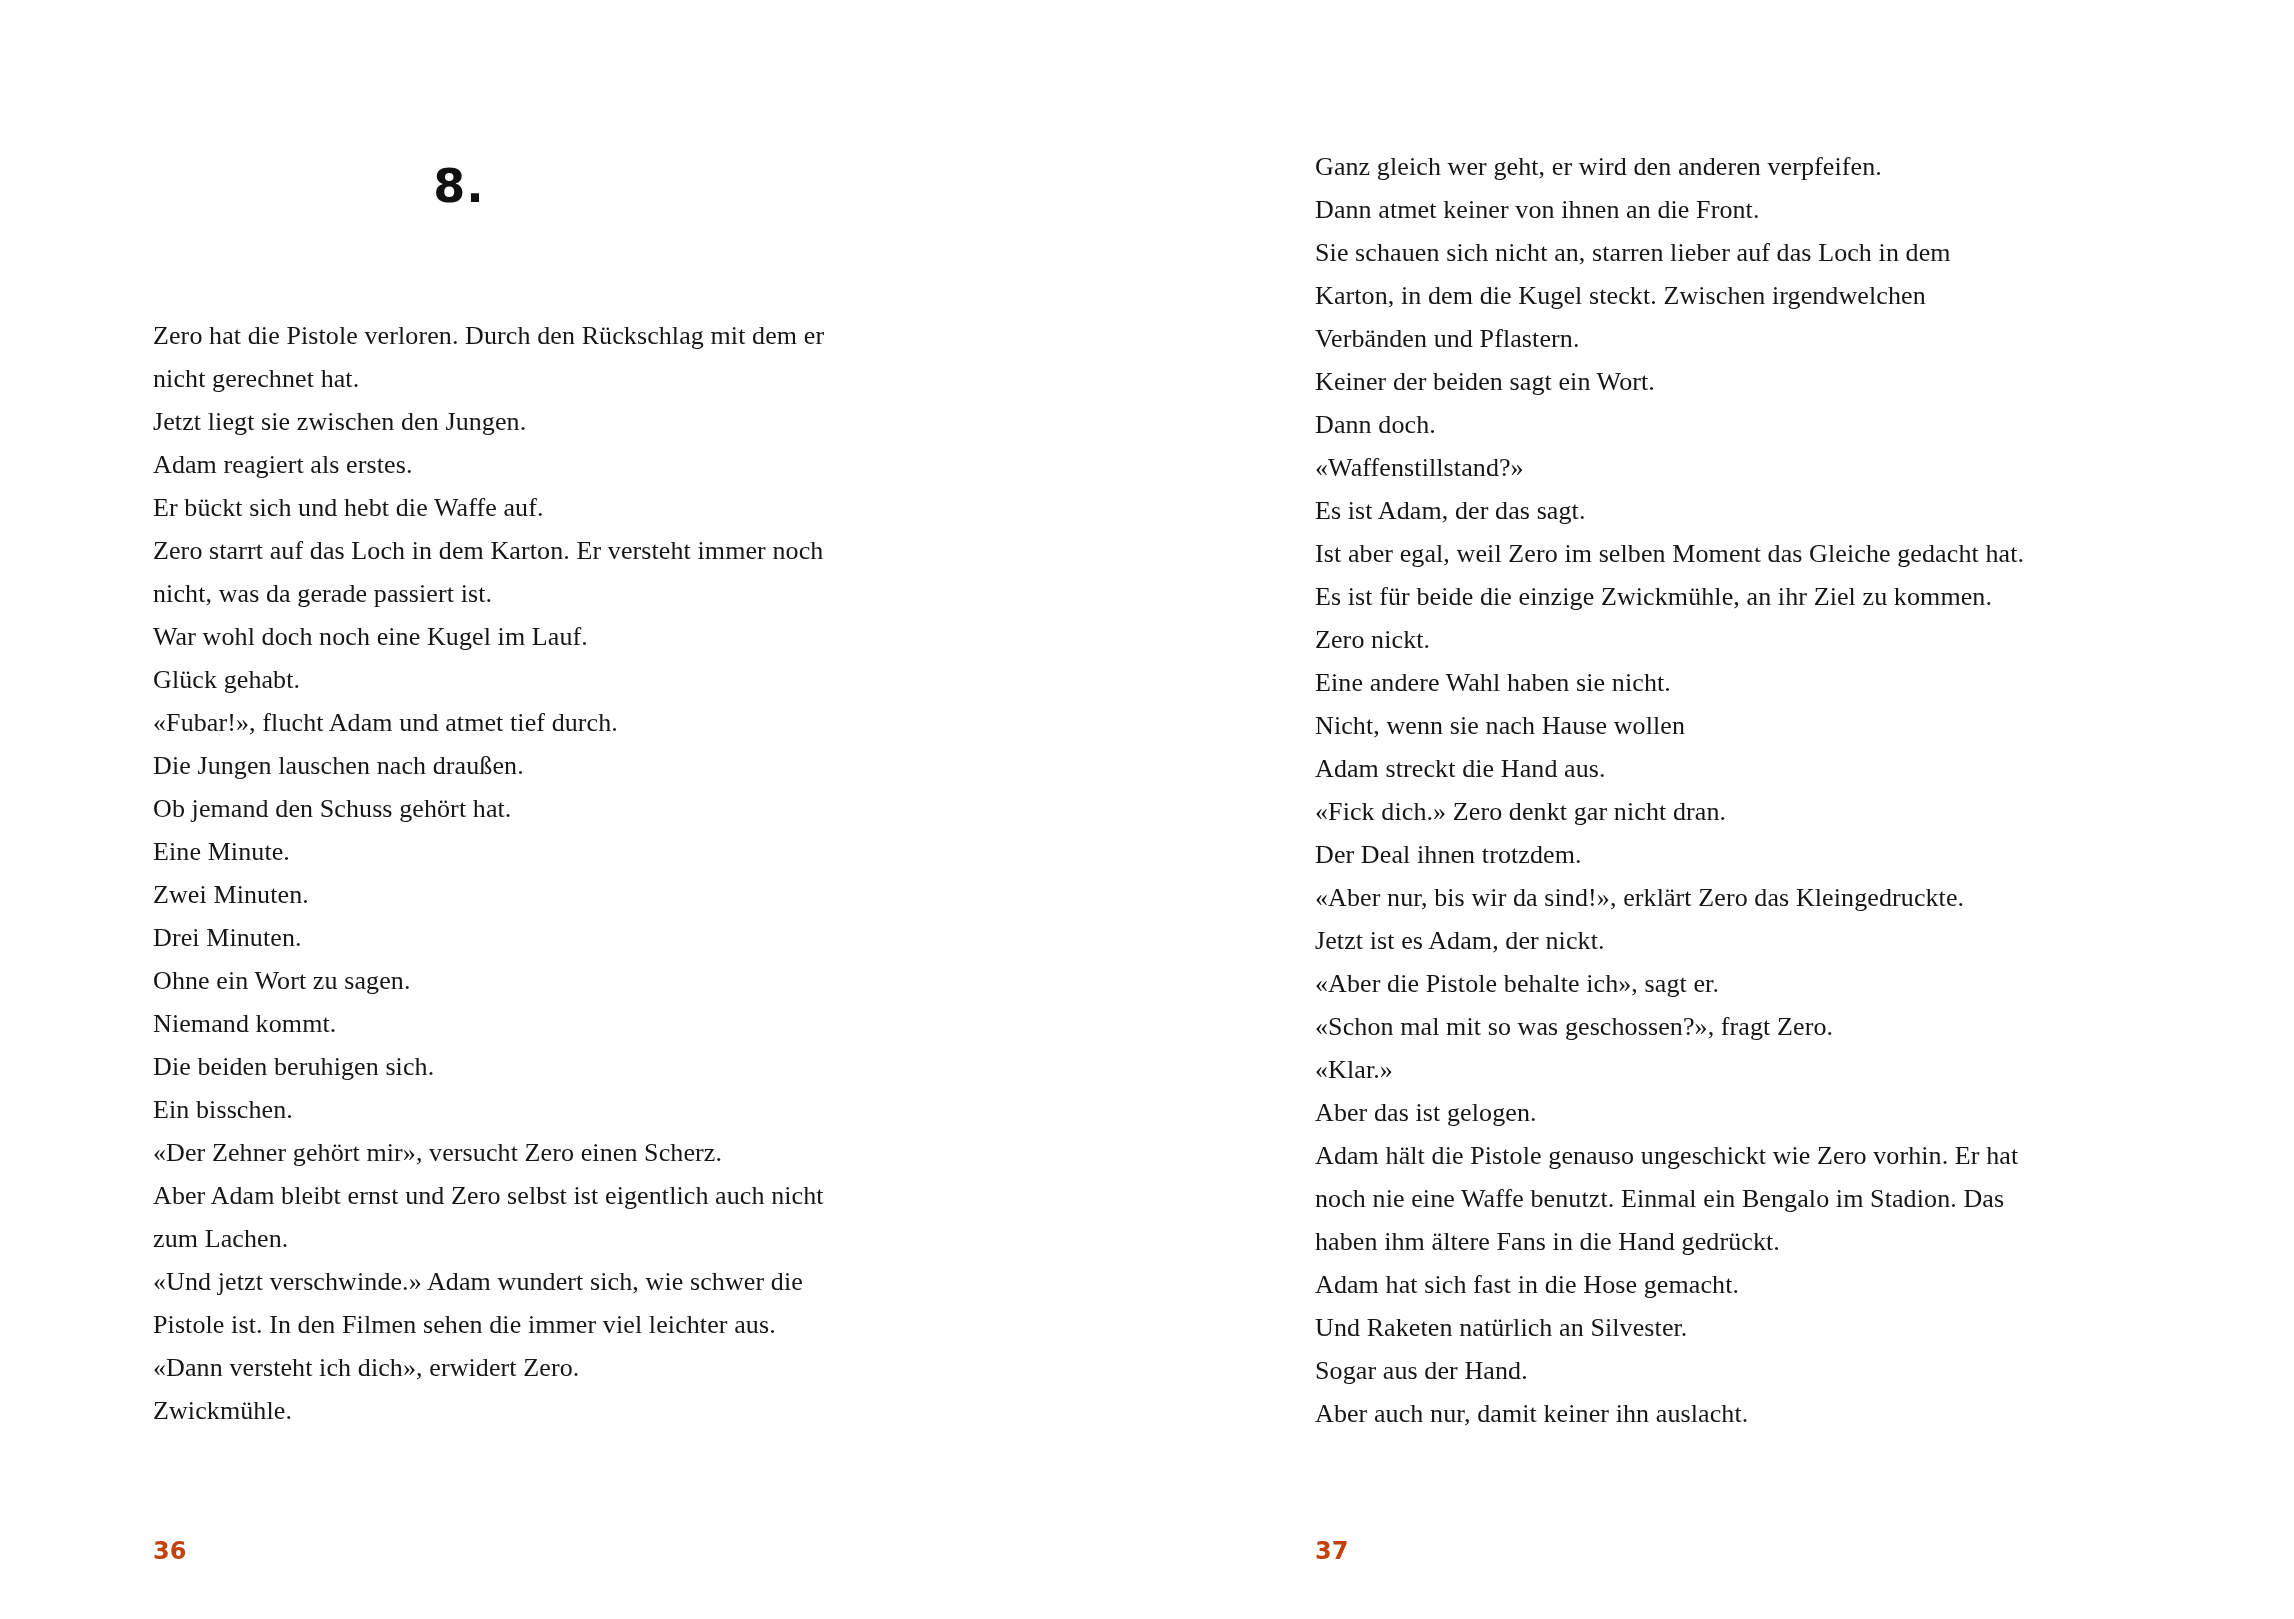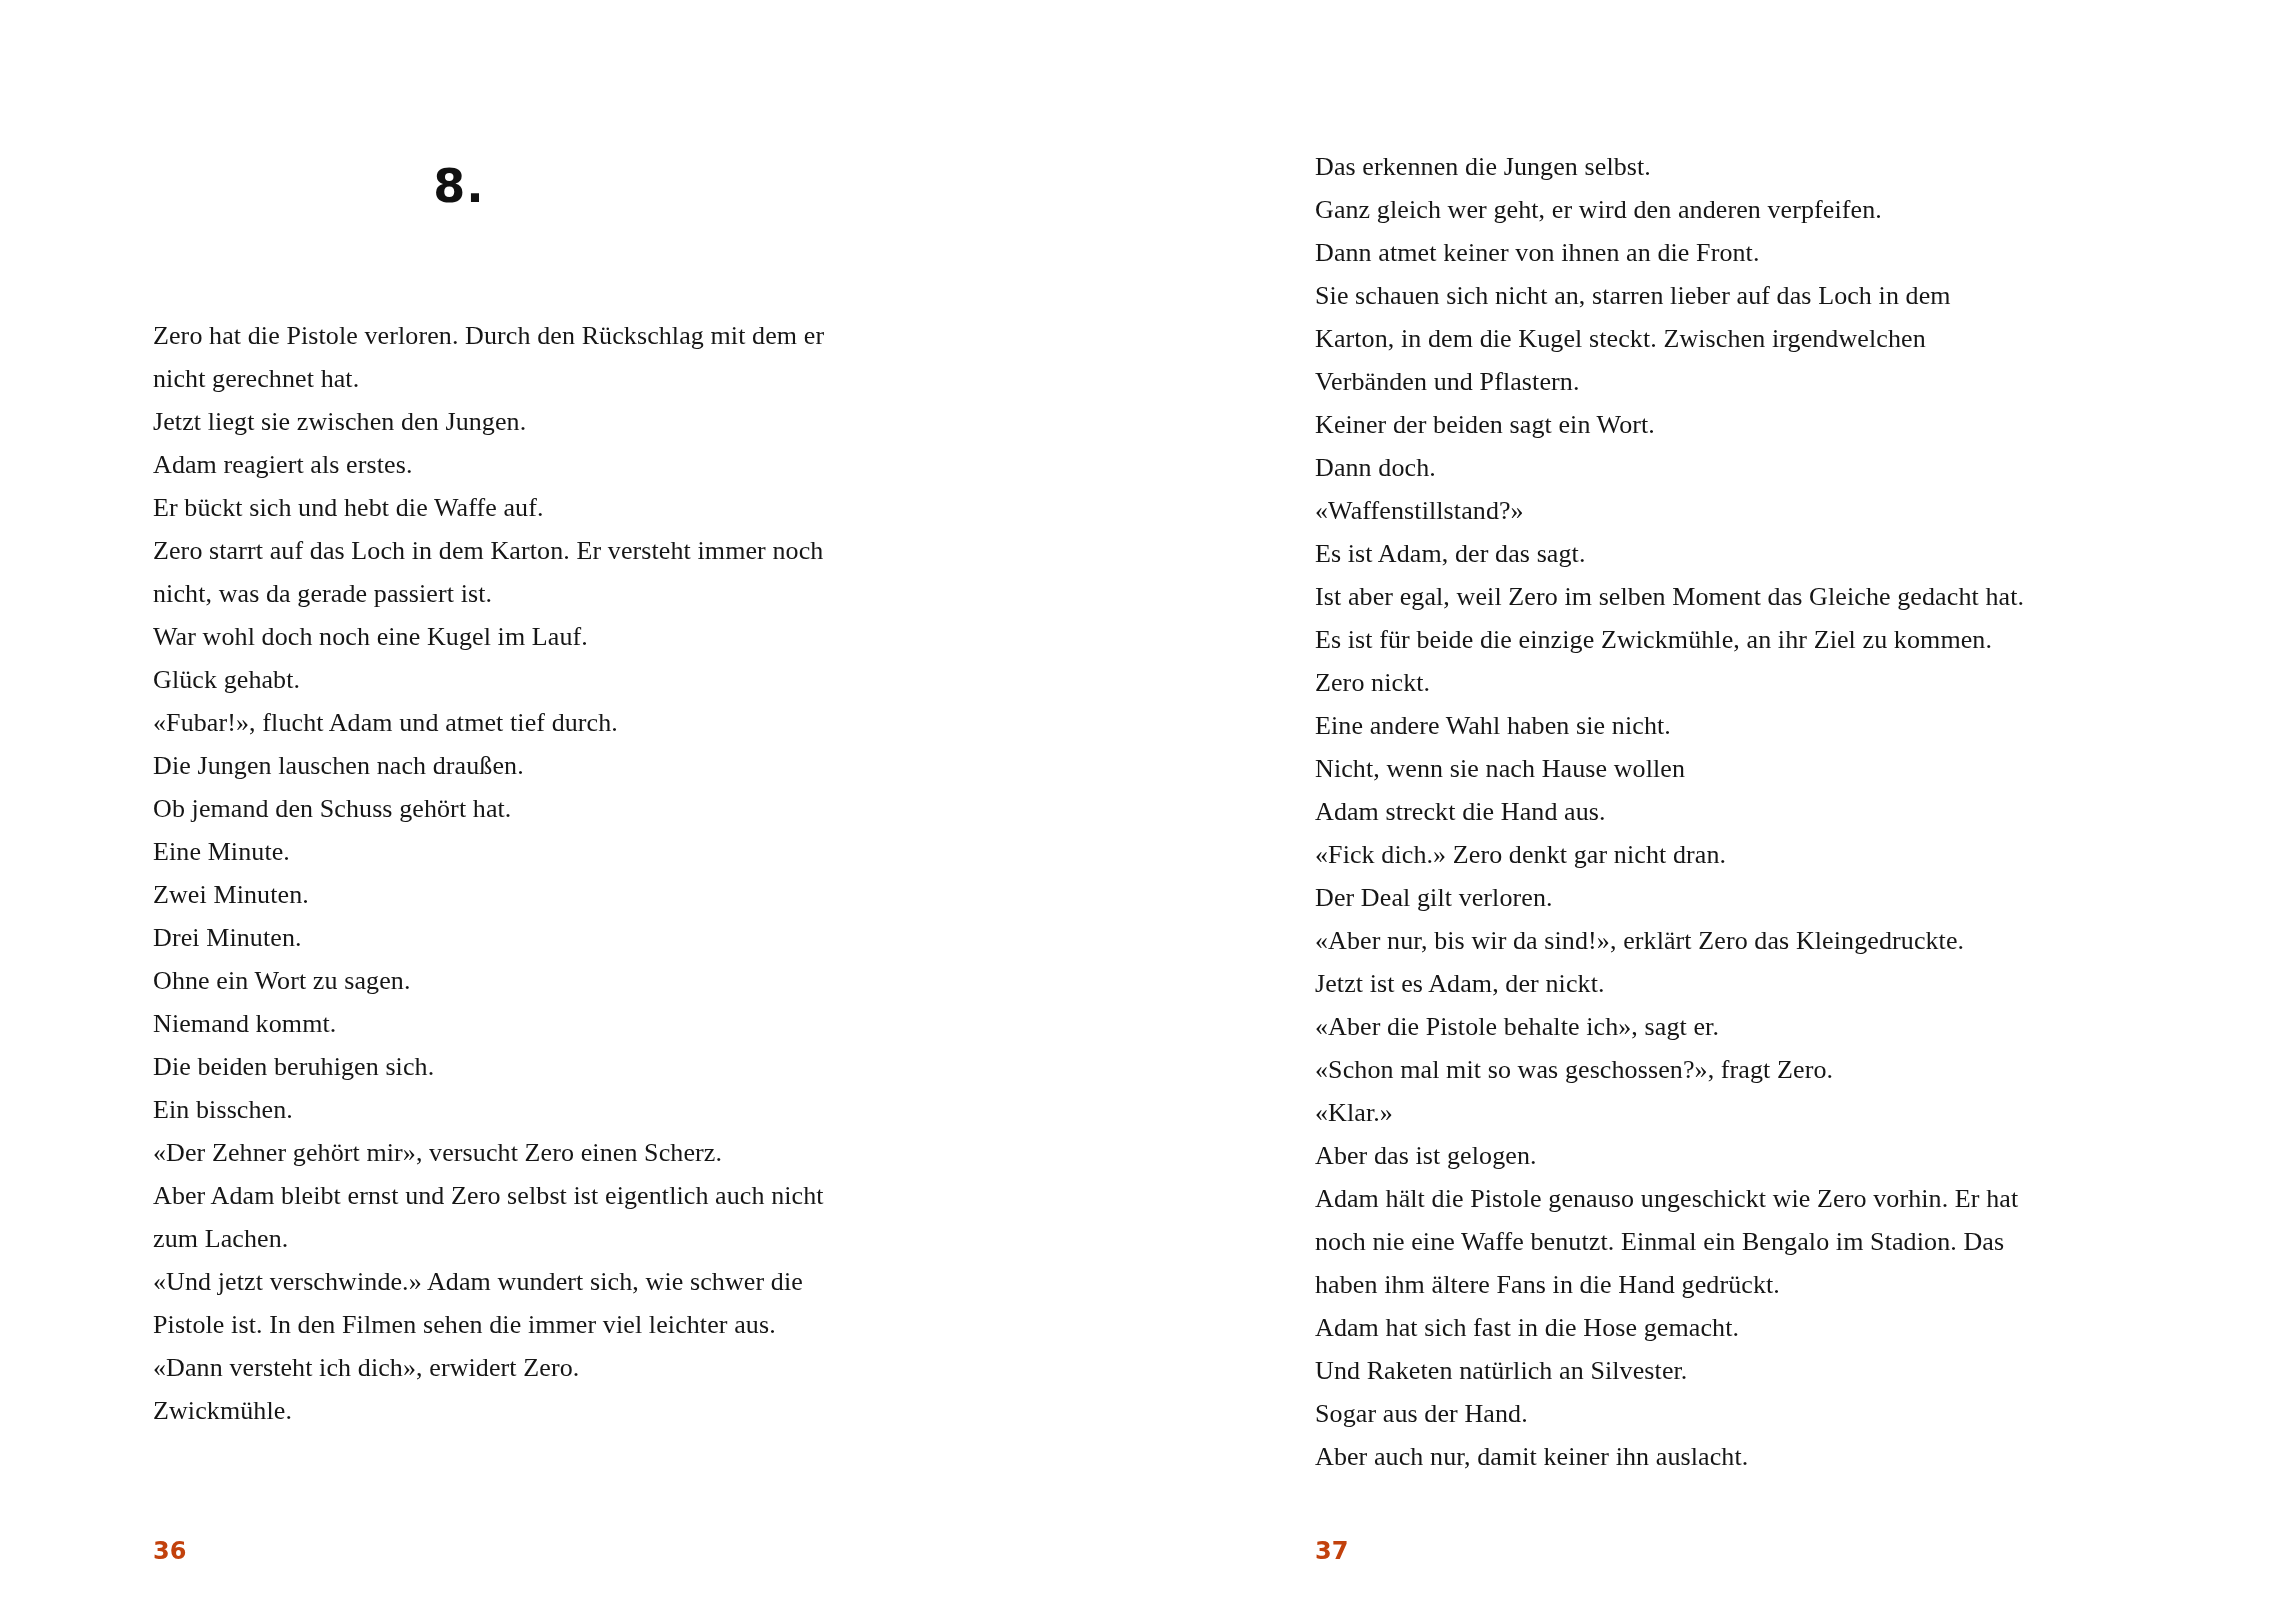--- a/index.html
+++ b/index.html
@@ -97,38 +97,37 @@
         <div class="text-line">«Und jetzt verschwinde.» Adam wundert sich, wie schwer die</div>
         <div class="text-line">Pistole ist. In den Filmen sehen die immer viel leichter aus.</div>
         <div class="text-line">«Dann versteht ich dich», erwidert Zero.</div>
         <div class="text-line">Zwickmühle.</div>
       </div>
     <div class="folio">36</div>
   </div>
 
   <div class="page page-right">
     <div class="body-text">
-        <div class="text-line">Das erkennen die Jungen selbst.</div>
         <div class="text-line">Ganz gleich wer geht, er wird den anderen verpfeifen.</div>
         <div class="text-line">Dann atmet keiner von ihnen an die Front.</div>
         <div class="text-line">Sie schauen sich nicht an, starren lieber auf das Loch in dem</div>
         <div class="text-line">Karton, in dem die Kugel steckt. Zwischen irgendwelchen</div>
         <div class="text-line">Verbänden und Pflastern.</div>
         <div class="text-line">Keiner der beiden sagt ein Wort.</div>
         <div class="text-line">Dann doch.</div>
         <div class="text-line">«Waffenstillstand?»</div>
         <div class="text-line">Es ist Adam, der das sagt.</div>
         <div class="text-line">Ist aber egal, weil Zero im selben Moment das Gleiche gedacht hat.</div>
         <div class="text-line">Es ist für beide die einzige Zwickmühle, an ihr Ziel zu kommen.</div>
         <div class="text-line">Zero nickt.</div>
         <div class="text-line">Eine andere Wahl haben sie nicht.</div>
         <div class="text-line">Nicht, wenn sie nach Hause wollen</div>
         <div class="text-line">Adam streckt die Hand aus.</div>
         <div class="text-line">«Fick dich.» Zero denkt gar nicht dran.</div>
-        <div class="text-line">Der Deal gilt verloren.</div>
+        <div class="text-line">Der Deal ihnen trotzdem.</div>
         <div class="text-line">«Aber nur, bis wir da sind!», erklärt Zero das Kleingedruckte.</div>
         <div class="text-line">Jetzt ist es Adam, der nickt.</div>
         <div class="text-line">«Aber die Pistole behalte ich», sagt er.</div>
         <div class="text-line">«Schon mal mit so was geschossen?», fragt Zero.</div>
         <div class="text-line">«Klar.»</div>
         <div class="text-line">Aber das ist gelogen.</div>
         <div class="text-line">Adam hält die Pistole genauso ungeschickt wie Zero vorhin. Er hat</div>
         <div class="text-line">noch nie eine Waffe benutzt. Einmal ein Bengalo im Stadion. Das</div>
         <div class="text-line">haben ihm ältere Fans in die Hand gedrückt.</div>
         <div class="text-line">Adam hat sich fast in die Hose gemacht.</div>

